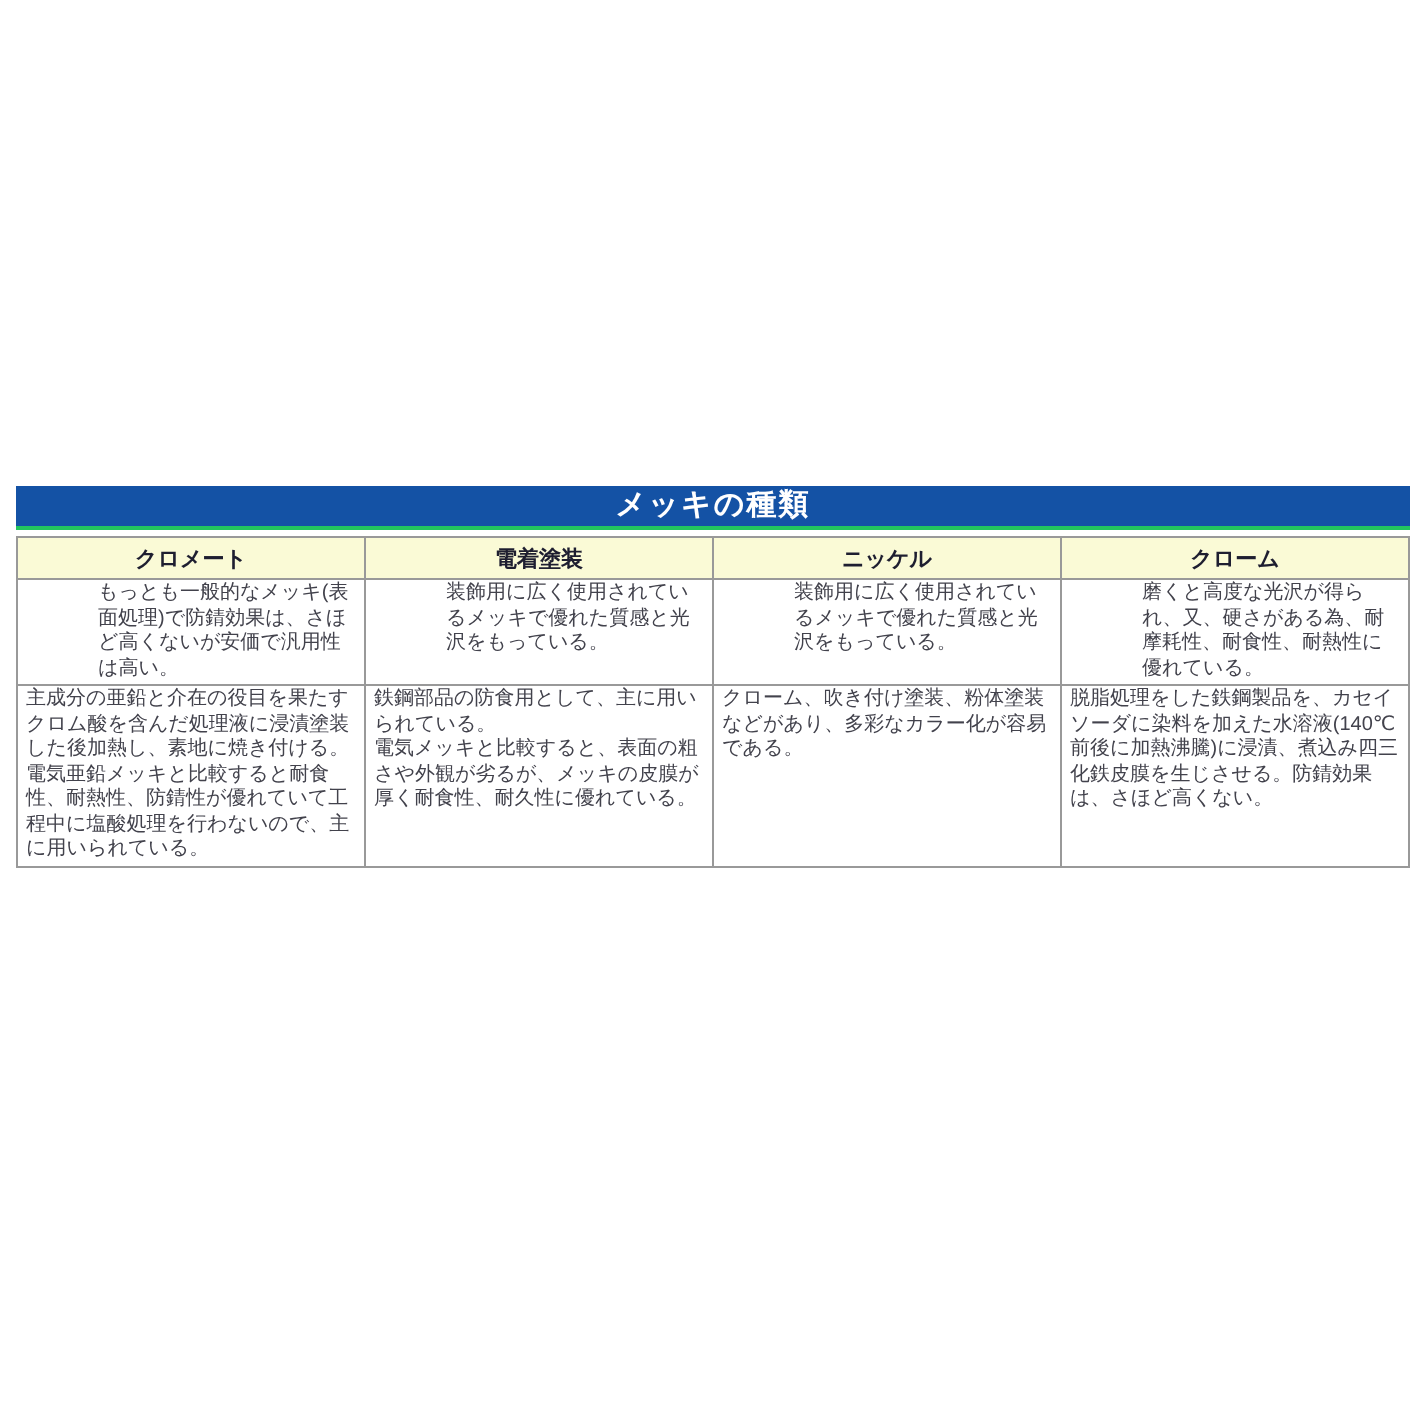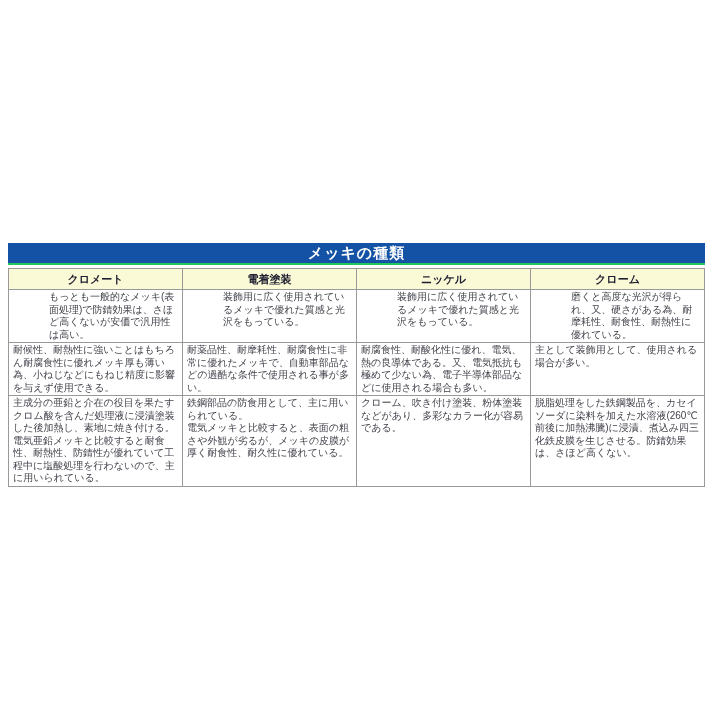--- a/index.html
+++ b/index.html
@@ -82,31 +82,25 @@
         <td class="head">ニッケル</td>
         <td class="head">クローム</td>
       </tr>
       <tr class="body-1">
         <td class="desc">もっとも一般的なメッキ(表面処理)で防錆効果は、さほど高くないが安価で汎用性は高い。</td>
         <td class="desc">装飾用に広く使用されているメッキで優れた質感と光沢をもっている。</td>
         <td class="desc">装飾用に広く使用されているメッキで優れた質感と光沢をもっている。</td>
         <td class="desc">磨くと高度な光沢が得られ、又、硬さがある為、耐摩耗性、耐食性、耐熱性に優れている。</td>
       </tr>
 
-      <tr class="body-2">
-        <td class="desc">耐候性、耐熱性に強いことはもちろん耐腐食性に優れメッキ厚も薄い為、小ねじなどにもねじ精度に影響を与えず使用できる。</td>
-        <td class="desc">耐薬品性、耐摩耗性、耐腐食性に非常に優れたメッキで、自動車部品などの過酷な条件で使用される事が多い。</td>
-        <td class="desc">耐腐食性、耐酸化性に優れ、電気、熱の良導体である。又、電気抵抗も極めて少ない為、電子半導体部品などに使用される場合も多い。</td>
-        <td class="desc">主として装飾用として、使用される場合が多い。</td>
-      </tr>
 
       <tr class="body-3">
         <td class="desc">主成分の亜鉛と介在の役目を果たすクロム酸を含んだ処理液に浸漬塗装した後加熱し、素地に焼き付ける。電気亜鉛メッキと比較すると耐食性、耐熱性、防錆性が優れていて工程中に塩酸処理を行わないので、主に用いられている。</td>
         <td class="desc prewrap">鉄鋼部品の防食用として、主に用いられている。
 電気メッキと比較すると、表面の粗さや外観が劣るが、メッキの皮膜が厚く耐食性、耐久性に優れている。</td>
         <td class="desc">クローム、吹き付け塗装、粉体塗装などがあり、多彩なカラー化が容易である。</td>
-        <td class="desc">脱脂処理をした鉄鋼製品を、カセイソーダに染料を加えた水溶液(260℃前後に加熱沸騰)に浸漬、煮込み四三化鉄皮膜を生じさせる。防錆効果は、さほど高くない。</td>
+        <td class="desc">脱脂処理をした鉄鋼製品を、カセイソーダに染料を加えた水溶液(140℃前後に加熱沸騰)に浸漬、煮込み四三化鉄皮膜を生じさせる。防錆効果は、さほど高くない。</td>
       </tr>
     </tbody>
       </table>
 
   </div>
 </div>
 
 </body></html>

